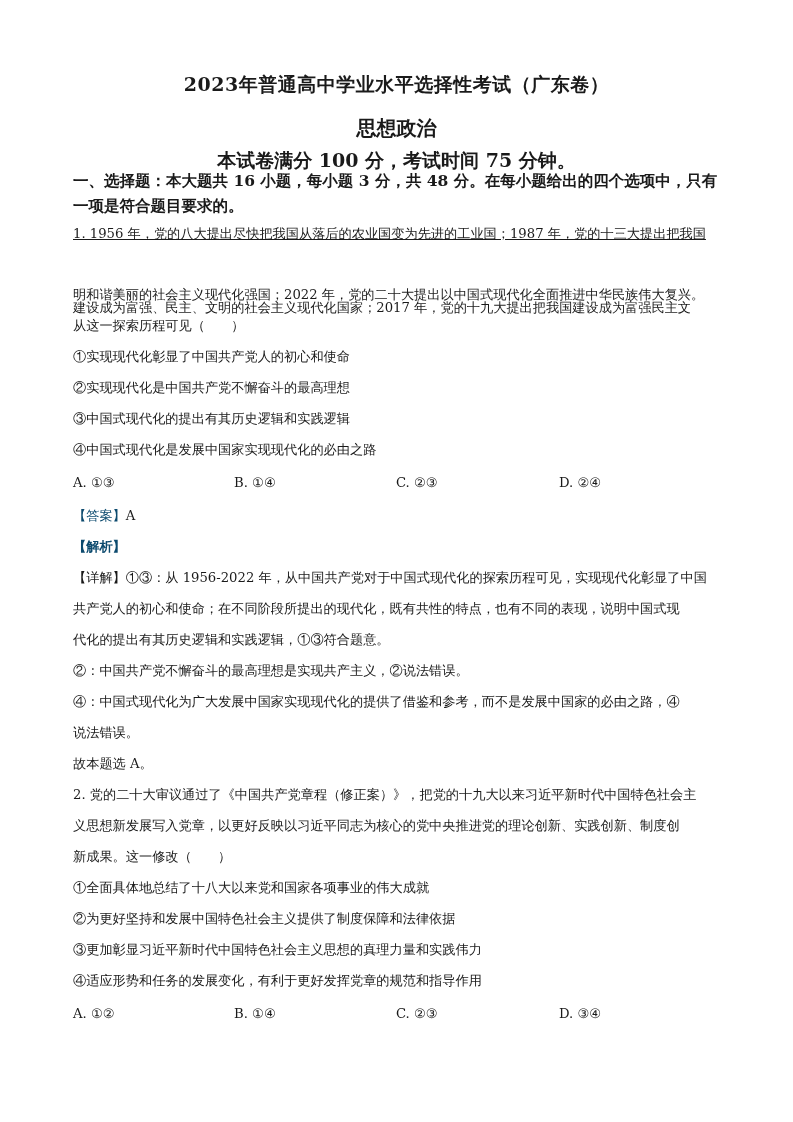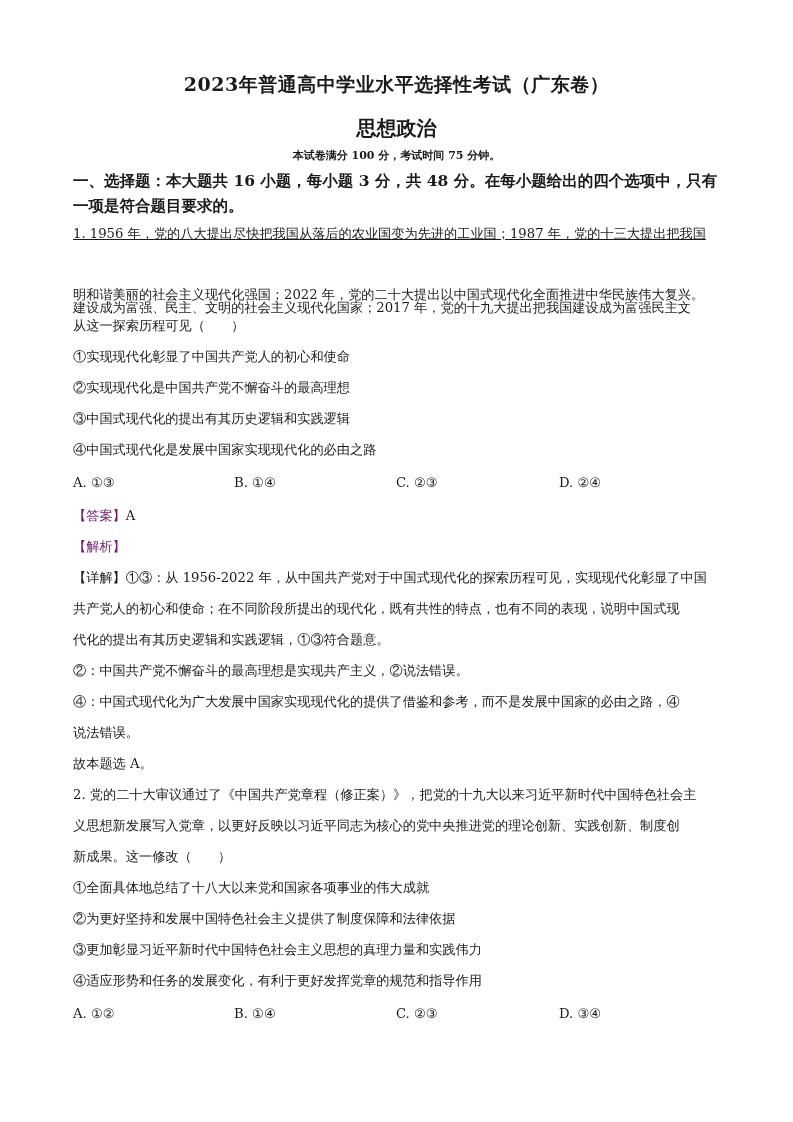--- a/index.html
+++ b/index.html
@@ -2,25 +2,25 @@
 <html><head>
 <meta charset="utf-8">
 <style>
   html, body { margin: 0; padding: 0; background: #ffffff; }
   body { width: 793px; height: 1122px; position: relative; overflow: hidden;
          font-family: "DejaVu Serif", "Liberation Serif", serif; color: #1a1a1a; }
   .page { position: absolute; left: 0; top: 0; width: 793px; height: 1122px; }
   .title { position: absolute; left: 0; width: 793px; text-align: center; font-weight: bold; }
   .t1 { top: 72px; font-size: 19px; letter-spacing: 0.5px; }
   .t2 { top: 115px; font-size: 20px; }
-  .t3 { top: 148px; font-size: 11px; }
+  .t3 { top: 148px; font-size: 19px; }
   .line { position: absolute; left: 73px; width: 660px; font-size: 13.2px; white-space: nowrap; line-height: 18px; }
   .bold { font-weight: bold; font-size: 15.5px; }
   .opt { position: absolute; font-size: 13.2px; white-space: nowrap; }
-  .label-blue { color: #701a75; }
+  .label-blue { color: #0c4a6e; }
 </style>
 </head>
 <body>
 
 <div class="page">
   <div class="title t1">2023年普通高中学业水平选择性考试（广东卷）</div>
   <div class="title t2">思想政治</div>
   <div class="title t3">本试卷满分 100 分，考试时间 75 分钟。</div>
 
   <div class="line bold" style="top:172px;">一、选择题：本大题共 16 小题，每小题 3 分，共 48 分。在每小题给出的四个选项中，只有</div>
@@ -37,21 +37,21 @@
   <div class="line" style="top:441px;">④中国式现代化是发展中国家实现现代化的必由之路</div>
 
   <div class="opt" style="left:73px; top:475px;text-align:right;">A. ①③</div>
   <div class="opt" style="left:234px; top:475px;">B. ①④</div>
   <div class="opt" style="left:396px; top:475px;">C. ②③</div>
   <div class="opt" style="left:559px; top:475px;">D. ②④</div>
 
   <div class="line" style="top:507px;">
     <span class="label-blue">【答案】</span><span>A</span>
   </div>
-  <div class="line label-blue" style="top:538px;">【解析】</div>
+  <div class="line label-blue" style="top:538px;font-weight:bold;">【解析】</div>
 
   <div class="line" style="top:569px;">【详解】①③：从 1956-2022 年，从中国共产党对于中国式现代化的探索历程可见，实现现代化彰显了中国</div>
   <div class="line" style="top:600px;">共产党人的初心和使命；在不同阶段所提出的现代化，既有共性的特点，也有不同的表现，说明中国式现</div>
   <div class="line" style="top:631px;">代化的提出有其历史逻辑和实践逻辑，①③符合题意。</div>
   <div class="line" style="top:662px;">②：中国共产党不懈奋斗的最高理想是实现共产主义，②说法错误。</div>
   <div class="line" style="top:693px;">④：中国式现代化为广大发展中国家实现现代化的提供了借鉴和参考，而不是发展中国家的必由之路，④</div>
   <div class="line" style="top:724px;">说法错误。</div>
   <div class="line" style="top:755px;">故本题选 A。</div>
 
   <div class="line" style="top:786px;">2. 党的二十大审议通过了《中国共产党章程（修正案）》，把党的十九大以来习近平新时代中国特色社会主</div>

